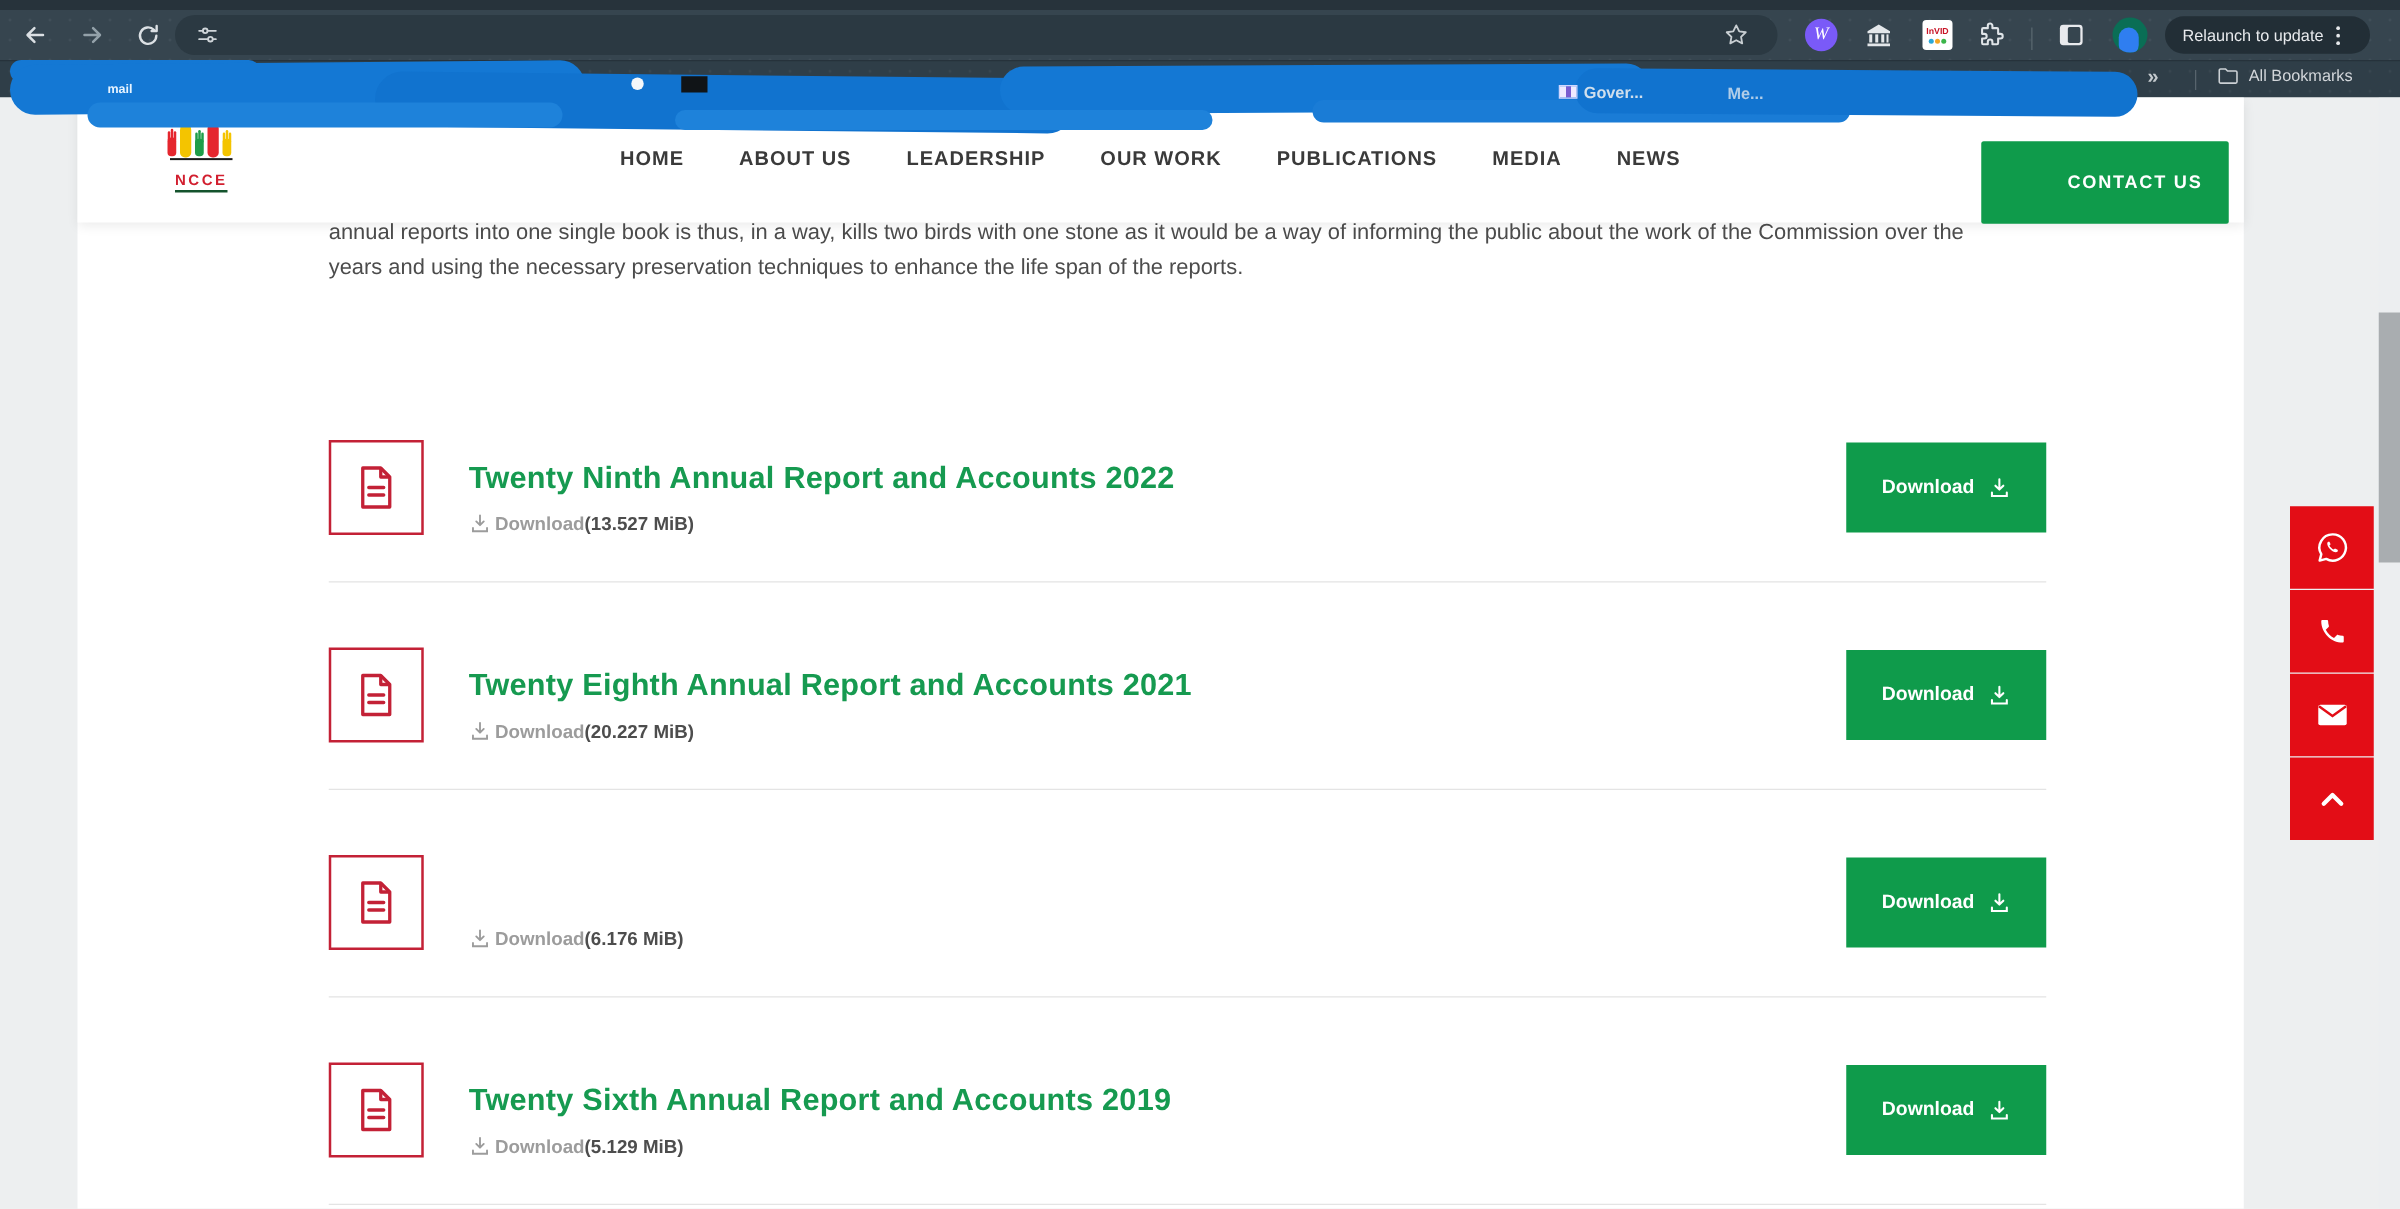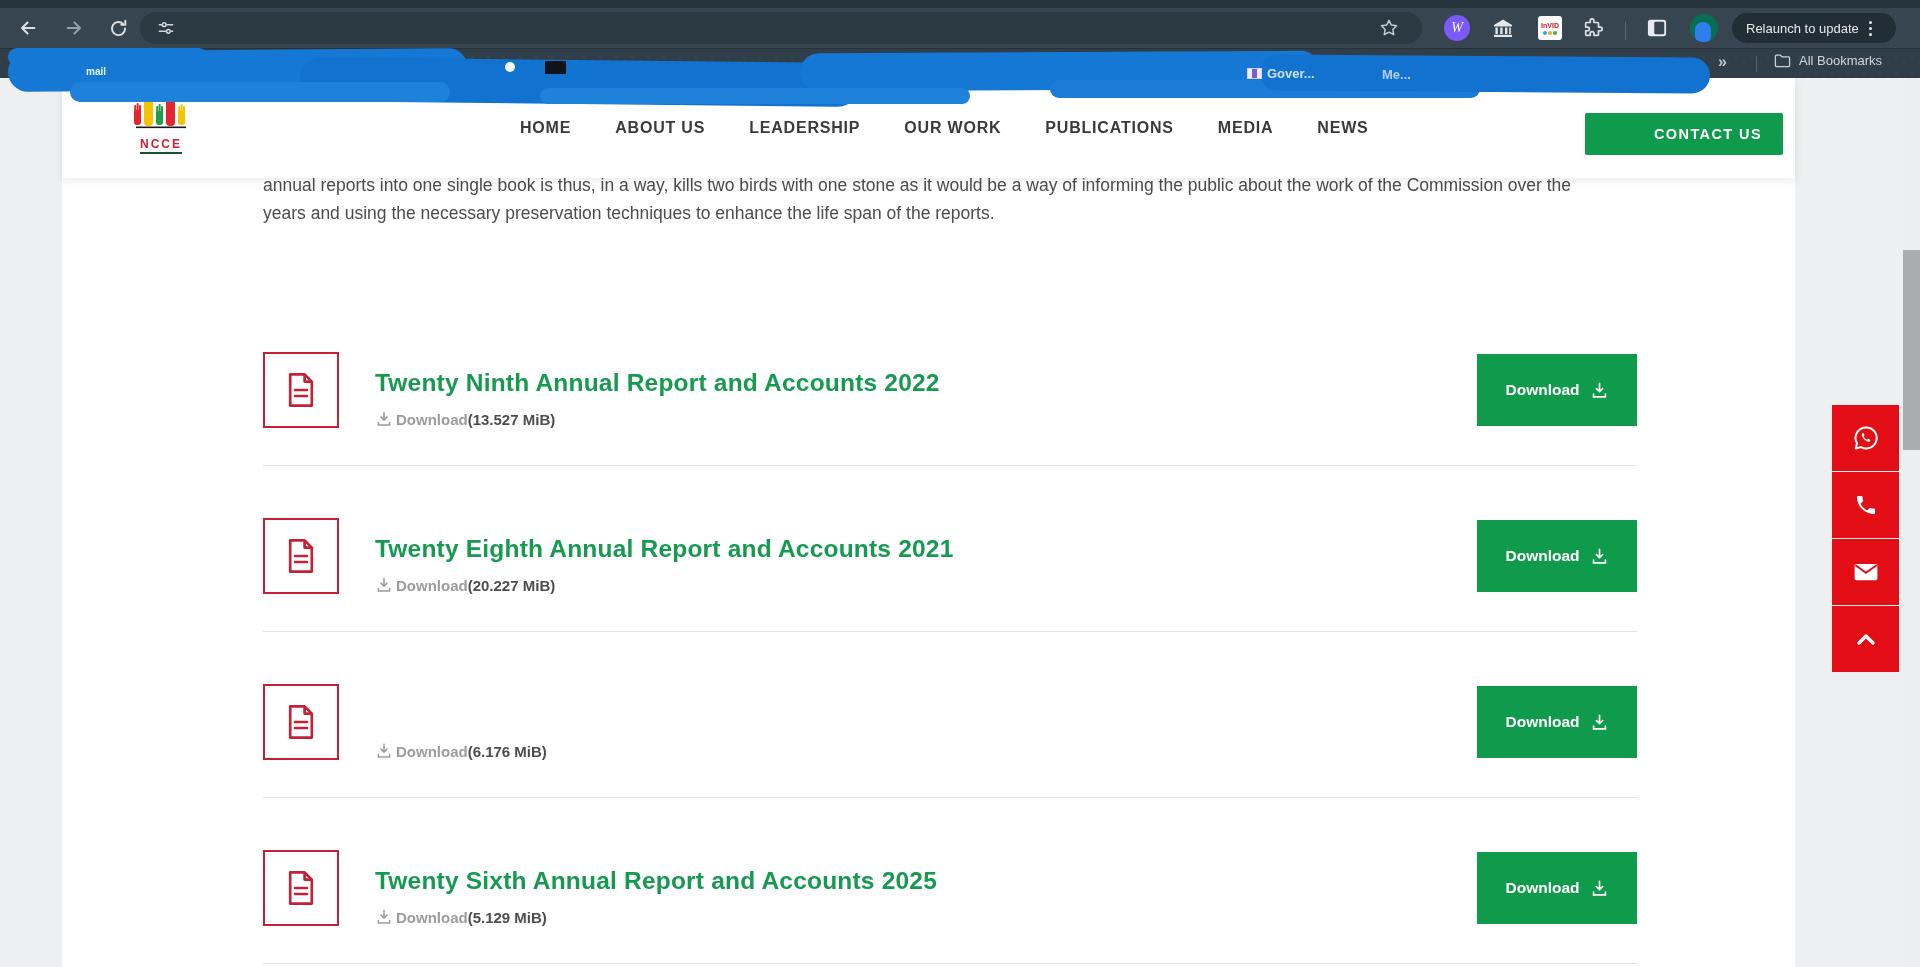--- a/index.html
+++ b/index.html
@@ -43,23 +43,23 @@
 
   
   #viewport { left:0; top:78px; width:1920px; height:889px; background:#edeff0; overflow:hidden; }
   #page { position:absolute; left:62px; top:0; width:1733px; height:889px; background:#ffffff; }
 
   #site-header { position:absolute; left:0; top:0; width:100%; height:100px; background:#fff;
                  z-index:10; box-shadow:0 3px 9px rgba(0,0,0,.08); }
   #logo { position:absolute; left:68px; top:8px; width:62px; text-align:center; }
   #logo-text { display:inline-block; margin-top:1px; color:#d21f2f; font-size:12px; font-weight:bold;
                letter-spacing:2px; border-bottom:2px solid #14532d; padding-bottom:1px; }
-  #main-nav { position:absolute; left:458px; top:0; height:100px; display:flex; align-items:center; gap:44px; }
+  #main-nav { position:absolute; left:434px; top:0; height:100px; display:flex; align-items:center; gap:44px; }
   .nav-item { font-size:16px; font-weight:600; letter-spacing:.8px; color:#3a3a3a; cursor:pointer; white-space:nowrap; }
-  #contact-btn { position:absolute; left:1523px; top:35px; width:198px; height:42px;
+  #contact-btn { position:absolute; left:1523px; top:35px; width:198px; height:66px;
                  background:var(--brand-green,#0f9b4b); color:#fff; font-size:14.5px; font-weight:bold;
                  letter-spacing:1.4px; display:flex; align-items:center; justify-content:center; border-radius:2px;padding-left:48px; }
 
   #intro { position:absolute; left:201px; top:93px; width:1312px; z-index:1;
            font-size:17.5px; line-height:28px; color:#4c4c4c; }
 
   #reports-list { position:absolute; left:201px; top:274px; width:1374px; z-index:1; }
   .report-block { margin-bottom:52px; }
   .report-row { display:flex; align-items:flex-end; height:76px; }
   .file-badge { width:76px; height:76px; border:2px solid var(--brand-red,#c32136);
@@ -364,21 +364,21 @@
   <div class="report-block">
     <div class="report-row">
       <div class="file-badge">
         <svg width="30" height="36" viewBox="0 0 24 30">
           <path d="M3 2h12l6 6v20H3z" fill="none" stroke="#c32136" stroke-width="2.2" stroke-linejoin="round"></path>
           <path d="M15 2v6h6" fill="none" stroke="#c32136" stroke-width="2.2" stroke-linejoin="round"></path>
           <path d="M7 15h10M7 20h10" stroke="#c32136" stroke-width="2.2" stroke-linecap="round"></path>
         </svg>
       </div>
       <div class="report-text">
-        <a class="report-title">Twenty Sixth Annual Report and Accounts 2025</a>
+        <a class="report-title">Twenty Sixth Annual Report and Accounts 2019</a>
         <div class="report-meta">
           <svg width="18" height="18" viewBox="0 0 24 24" style="margin-right:3px;">
             <path d="M12 3v10M8 9.5l4 4 4-4" fill="none" stroke="#9c9c9c" stroke-width="2" stroke-linecap="round" stroke-linejoin="round"></path>
             <path d="M4.5 16.5V20h15v-3.5" fill="none" stroke="#9c9c9c" stroke-width="2" stroke-linecap="round"></path>
           </svg>
           <span class="meta-dl">Download</span>
                 <span class="meta-size">(5.129 MiB)</span>
         </div>
       </div>
       <a class="report-btn">

